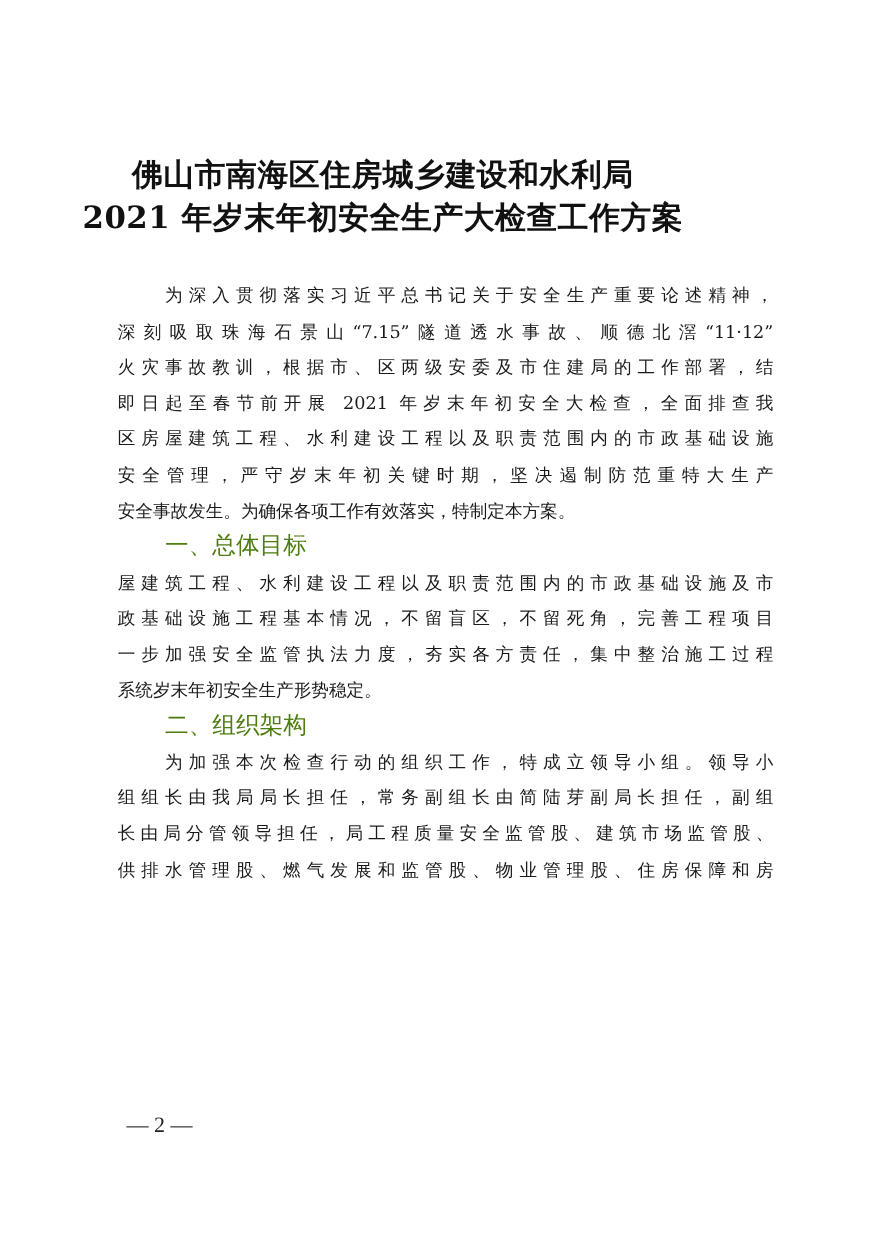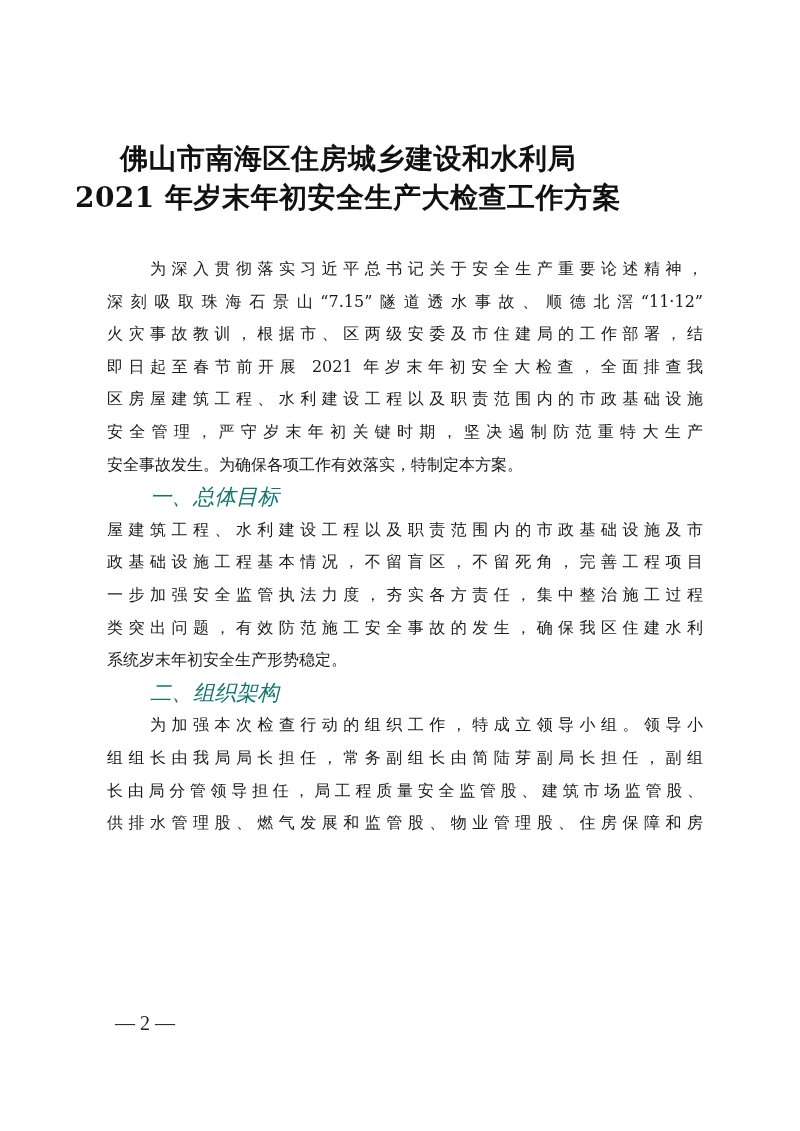--- a/index.html
+++ b/index.html
@@ -9,21 +9,21 @@
              font-family: "DejaVu Serif", "Liberation Serif", serif; font-weight: bold;
              font-size: 28px; line-height: 40px; color: #111; letter-spacing: 0.5px; }
     .title.l1 { top: 139px; }
     .title.l2 { top: 178px; }
     .body { position: absolute; left: 107px; top: 253px; width: 596px; }
     .line { height: 32.6px; line-height: 32.6px; font-size: 16px; white-space: nowrap;
             text-align: justify; text-align-last: justify; letter-spacing: 0px; }
     .line.indent { padding-left: 43px; }
     .line.last { text-align-last: left; }
     .heading { font-family: "DejaVu Sans", "Liberation Sans", sans-serif; font-weight: normal;
-               text-align-last: left; padding-left: 43px; font-size: 21.5px; color: #0f766e; font-style: italic; }
+               text-align-last: left; padding-left: 43px; font-size: 21.5px; color: #4d7c0f; }
     .page-num { position: absolute; left: 115px; top: 1012px; font-size: 20px;
                 font-family: "Liberation Serif", "DejaVu Serif", serif; color: #222; }
   </style>
 </head>
 <body>
 
 <div class="title l1">佛山市南海区住房城乡建设和水利局</div>
 <div class="title l2">2021 年岁末年初安全生产大检查工作方案</div>
 
 <div class="body">
@@ -32,21 +32,20 @@
   <div class="line">火灾事故教训，根据市、区两级安委及市住建局的工作部署，结</div>
   <div class="line">即日起至春节前开展 2021 年岁末年初安全大检查，全面排查我</div>
   <div class="line">区房屋建筑工程、水利建设工程以及职责范围内的市政基础设施</div>
   <div class="line">安全管理，严守岁末年初关键时期，坚决遏制防范重特大生产</div>
   <div class="line last">安全事故发生。为确保各项工作有效落实，特制定本方案。</div>
 
   <div class="line heading">一、总体目标</div>
   <div class="line">屋建筑工程、水利建设工程以及职责范围内的市政基础设施及市</div>
   <div class="line">政基础设施工程基本情况，不留盲区，不留死角，完善工程项目</div>
   <div class="line">一步加强安全监管执法力度，夯实各方责任，集中整治施工过程</div>
-  <div class="line">类突出问题，有效防范施工安全事故的发生，确保我区住建水利</div>
   <div class="line last">系统岁末年初安全生产形势稳定。</div>
 
   <div class="line heading">二、组织架构</div>
   <div class="line indent">为加强本次检查行动的组织工作，特成立领导小组。领导小</div>
   <div class="line">组组长由我局局长担任，常务副组长由简陆芽副局长担任，副组</div>
   <div class="line">长由局分管领导担任，局工程质量安全监管股、建筑市场监管股、</div>
   <div class="line">供排水管理股、燃气发展和监管股、物业管理股、住房保障和房</div>
 </div>
 
 <div class="page-num">— 2 —</div>

